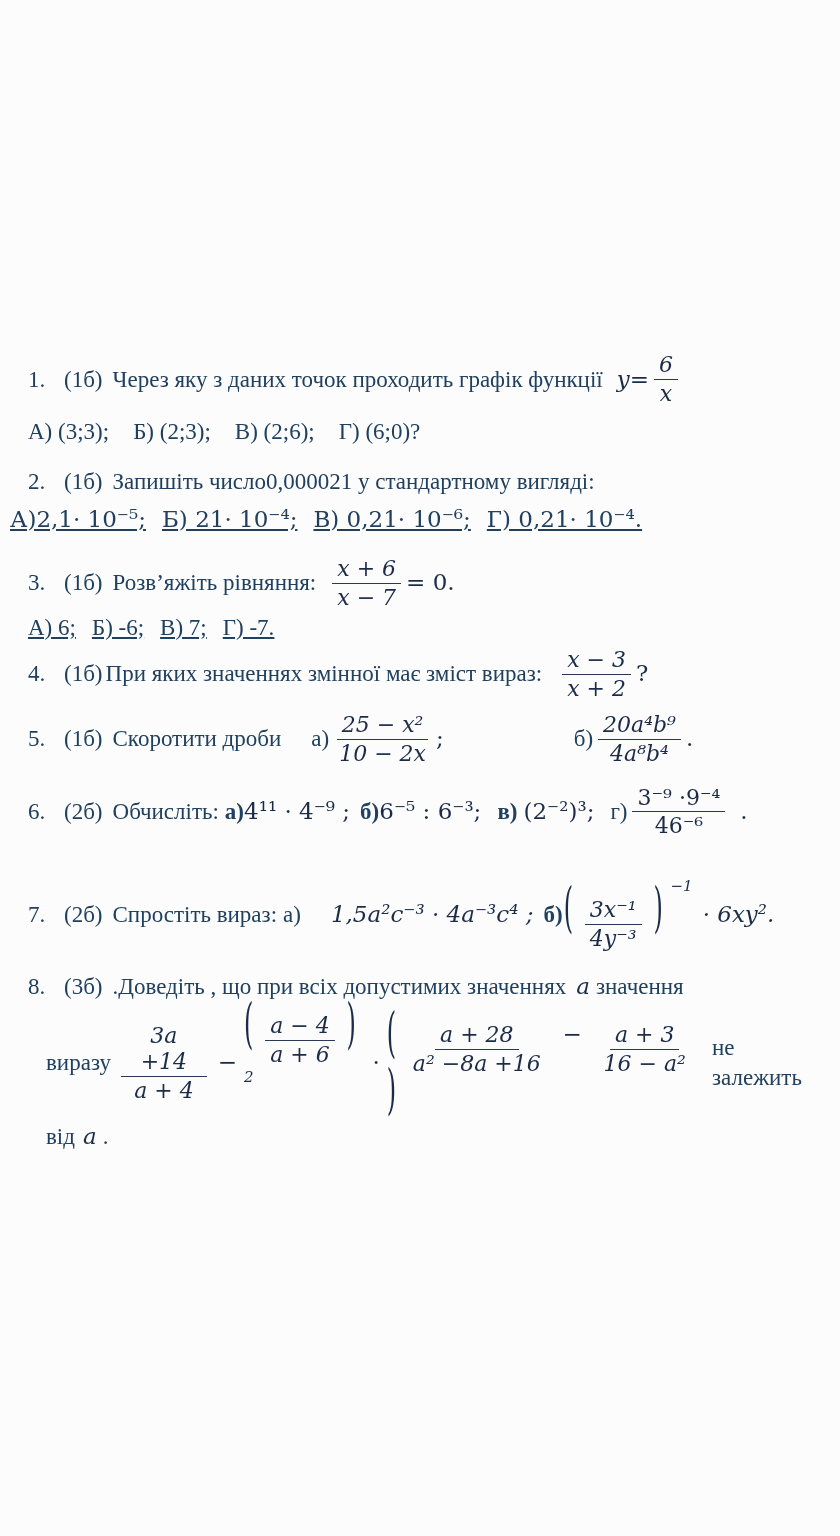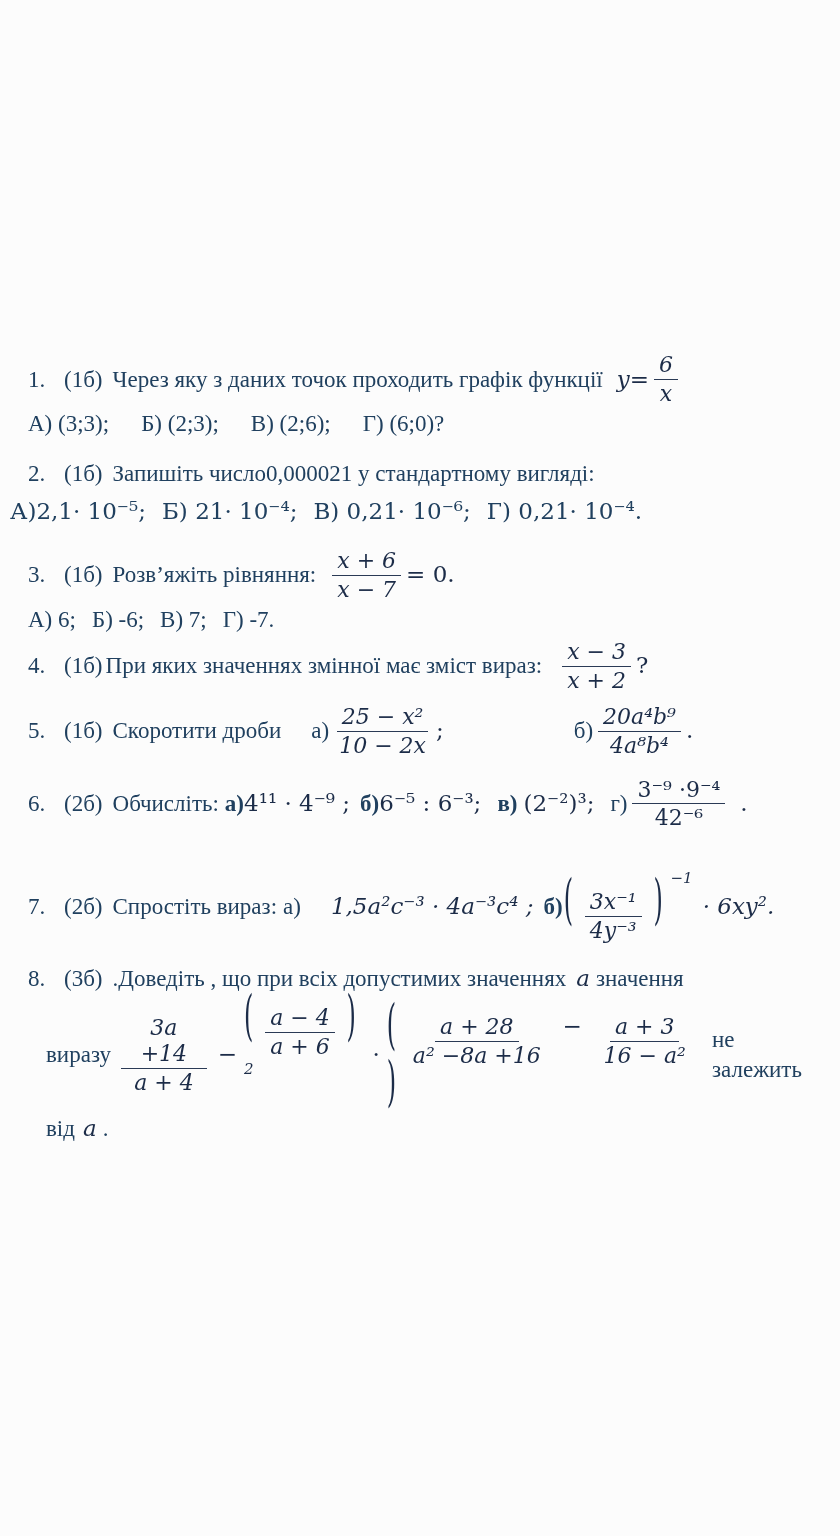--- a/index.html
+++ b/index.html
@@ -41,27 +41,27 @@
     font-family:"DejaVu Serif", serif; color:#1c2c48;
     font-size:24px; font-weight:300; margin:0 1px;
   }
   .exp {
     font-family:"DejaVu Serif", serif; font-style:italic;
     font-size:15px; vertical-align:26px; color:#1c2c48; margin-left:1px;
   }
 
   .options { display:flex; align-items:center; }
   .options.gap-lg > span { margin-right:24px; }
-  .options.gap-md > span { margin-right:16px; }
+  .options.gap-md > span { margin-right:16px;text-decoration:underline; }
   .math-opt { font-family:"DejaVu Serif", serif; }
 
   .blabel { font-weight:bold; }
 
   
-  .p1 { margin-bottom:22px; } .p1 .options { margin-top:4px;gap:8px; }
+  .p1 { margin-bottom:22px; } .p1 .options { margin-top:12px; }
   .p2 { margin-bottom:24px; } .p2 .options { margin-top:9px; margin-left:-18px; }
   .p3 { margin-bottom:6px;  } .p3 .options { margin-top:4px; }
   .p4 { margin-bottom:10px; }
   .p5 { margin-bottom:18px; }
   .p6 { margin-bottom:38px; }
   .p7 { margin-bottom:20px; }
   .p8 .formula-row { margin-top:8px; margin-left:18px; }
   .p8 .last-row { margin-top:6px; margin-left:18px; }
 
   .ml6{margin-left:6px;} .ml8{margin-left:8px;} .ml10{margin-left:10px;} .ml14{margin-left:14px;} .ml16{margin-left:16px;align-items:center;}
@@ -166,21 +166,21 @@
         <span>Обчисліть:</span>
         <span class="blabel ml6">а)</span>
         <span class="mup">4¹¹ · 4⁻⁹ ;</span>
         <span class="blabel ml10">б)</span>
         <span class="mup">6⁻⁵ : 6⁻³;</span>
         <span class="blabel ml16">в)</span>
         <span class="mup ml6">(2⁻²)³;</span>
         <span class="ml16">г)</span>
         <span class="frac up">
           <span class="fnum">3⁻⁹ ·9⁻⁴</span>
-          <span class="fden">42⁻⁶</span>
+          <span class="fden">46⁻⁶</span>
         </span>
         <span class="mup ml10">.</span>
       </div>
     </section>
 
     <section class="p7">
       <div class="row">
         <span class="pnum">7.</span>
         <span class="pts">(2б)</span>
         <span>Спростіть вираз:</span>

